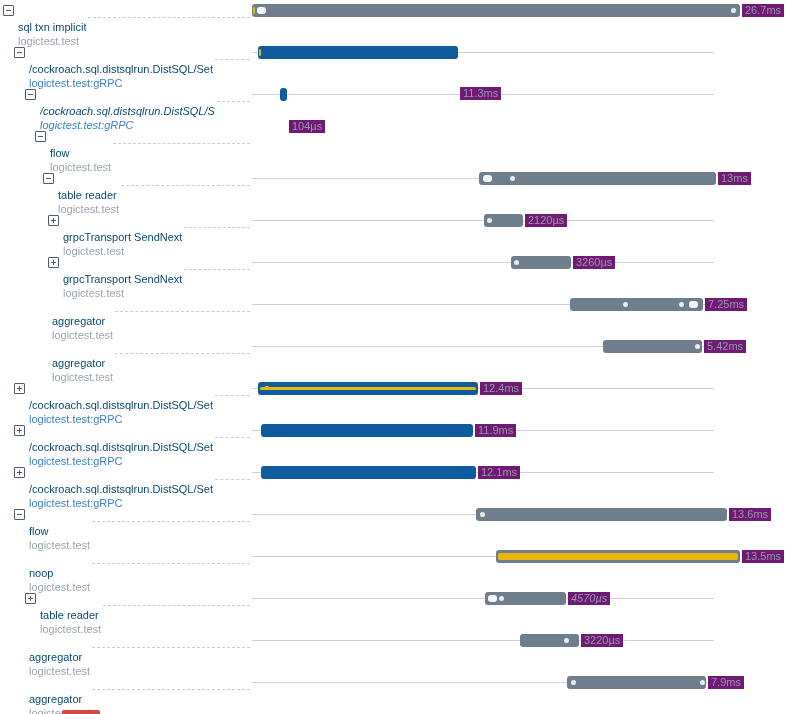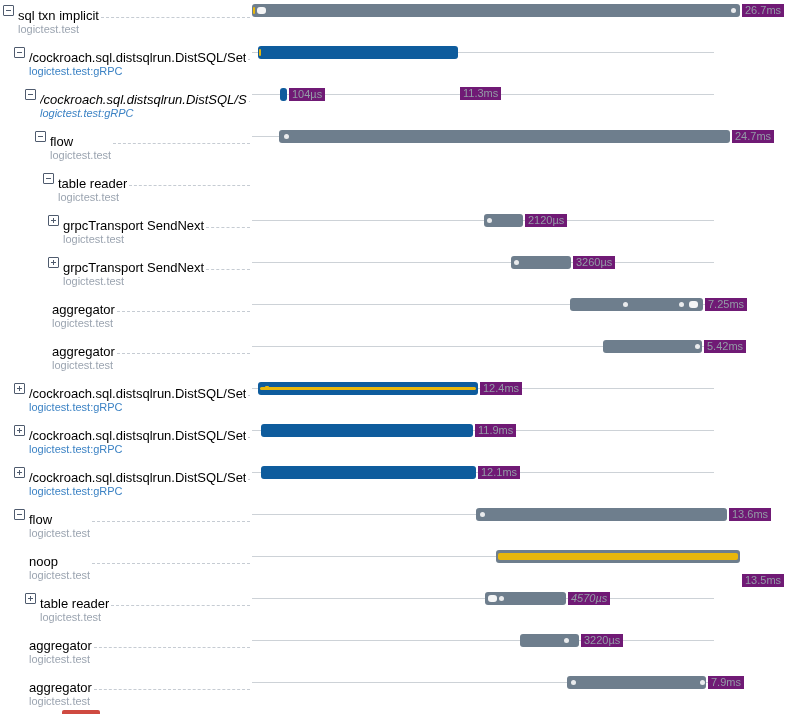--- a/index.html
+++ b/index.html
@@ -5,21 +5,21 @@
   html,body{margin:0;padding:0;background:#ffffff;}
   body{width:786px;height:714px;overflow:hidden;font-family:"Liberation Sans",sans-serif;position:relative;}
   #trace{position:absolute;top:0;left:0;width:786px;}
   .row{display:flex;height:42px;position:relative;}
   .label{width:252px;display:flex;align-items:flex-start;box-sizing:border-box;position:relative;}
   .toggle{width:11px;height:11px;border:1px solid #4f5b6e;border-radius:1px;box-sizing:border-box;
           margin-top:5px;flex:0 0 auto;position:relative;cursor:pointer;}
   .toggle .h{position:absolute;left:2px;right:2px;top:4px;height:1px;background:#4f5b6e;}
   .toggle .v{position:absolute;top:2px;bottom:2px;left:4px;width:1px;background:#4f5b6e;}
   .names{margin-left:4px;min-width:0;overflow:hidden;flex:0 1 auto;}
-  .name{font-size:13px;line-height:15px;padding-top:8px;color:#000000;white-space:nowrap;overflow:hidden;}
+  .name{font-size:11px;line-height:15px;padding-top:20px;color:#0c4a6e;white-space:nowrap;overflow:hidden;}
   .sub{font-size:11px;line-height:13px;color:#9ba4b0;white-space:nowrap;overflow:hidden;}
   .sub.link{color:#3b82c4;cursor:pointer;}
   .leader{flex:1 1 0;min-width:0;height:17px;border-bottom:1px dashed #c6ccd3;margin:0 2px;}
   .timeline{flex:1;position:relative;}
   .baseline{position:absolute;left:0;top:10px;width:462px;height:1px;background:#cdd2d7;}
   .bar{position:absolute;top:4px;height:13px;border-radius:3px;cursor:pointer;}
   .bar.gray{background:#6e7e8d;}
   .bar.blue{background:#0e5c9d;}
   .stripe{position:absolute;left:2px;right:2px;border-radius:2px;background:#e8b70c;}
   .stripe.thin{top:5px;height:3px;}
@@ -84,52 +84,53 @@
         </div>
         <div class="names">
           <div class="name">/cockroach.sql.distsqlrun.DistSQL/S</div>
           <div class="sub link">logictest.test:gRPC</div>
         </div>
         <div class="leader"></div>
       </div>
       <div class="timeline">
         <div class="baseline"></div>
         <div class="bar blue" style="left: 28px; width: 7px;"></div>
-        <div class="duration" style="left: 37px;">104µs</div>
+        <div class="duration" style="left: 37px; margin-top: 32px;">104µs</div>
       </div>
     </div>
     <div class="row">
       <div class="label" style="padding-left: 35px;">
         <div class="toggle">
           <div class="h"></div>
         </div>
         <div class="names">
           <div class="name">flow</div>
           <div class="sub">logictest.test</div>
         </div>
         <div class="leader"></div>
       </div>
-      <div class="timeline">
-        <div class="baseline"></div>
-        <div class="bar gray" style="left: 27px; width: 451px;">
-          <div class="marker dot" style="left: 5px;"></div>
-        </div>
-        <div class="duration" style="left: 480px;">24.7ms</div>
-      </div>
     </div>
     <div class="row">
       <div class="label" style="padding-left: 43px;">
         <div class="toggle">
           <div class="h"></div>
         </div>
         <div class="names">
           <div class="name">table reader</div>
           <div class="sub">logictest.test</div>
         </div>
         <div class="leader"></div>
+      </div>
+      <div class="timeline">
+        <div class="baseline"></div>
+        <div class="bar gray" style="left: 227px; width: 237px;">
+          <div class="marker pill" style="left: 4px;"></div>
+          <div class="marker dot" style="left: 31px;"></div>
+        </div>
+        <div class="duration" style="left: 466px;">13ms</div>
       </div>
     </div>
     <div class="row">
       <div class="label" style="padding-left: 48px;">
         <div class="toggle">
           <div class="h"></div>
           <div class="v"></div>
         </div>
         <div class="names">
           <div class="name">grpcTransport SendNext</div>
@@ -281,21 +282,21 @@
           <div class="name">noop</div>
           <div class="sub">logictest.test</div>
         </div>
         <div class="leader"></div>
       </div>
       <div class="timeline">
         <div class="baseline"></div>
         <div class="bar gray" style="left: 244px; width: 244px;">
           <div class="stripe thick"></div>
         </div>
-        <div class="duration" style="left: 490px; margin-top: 24px;">13.5ms</div>
+        <div class="duration" style="left: 490px;">13.5ms</div>
       </div>
     </div>
     <div class="row">
       <div class="label" style="padding-left: 25px;">
         <div class="toggle">
           <div class="h"></div>
           <div class="v"></div>
         </div>
         <div class="names">
           <div class="name">table reader</div>

